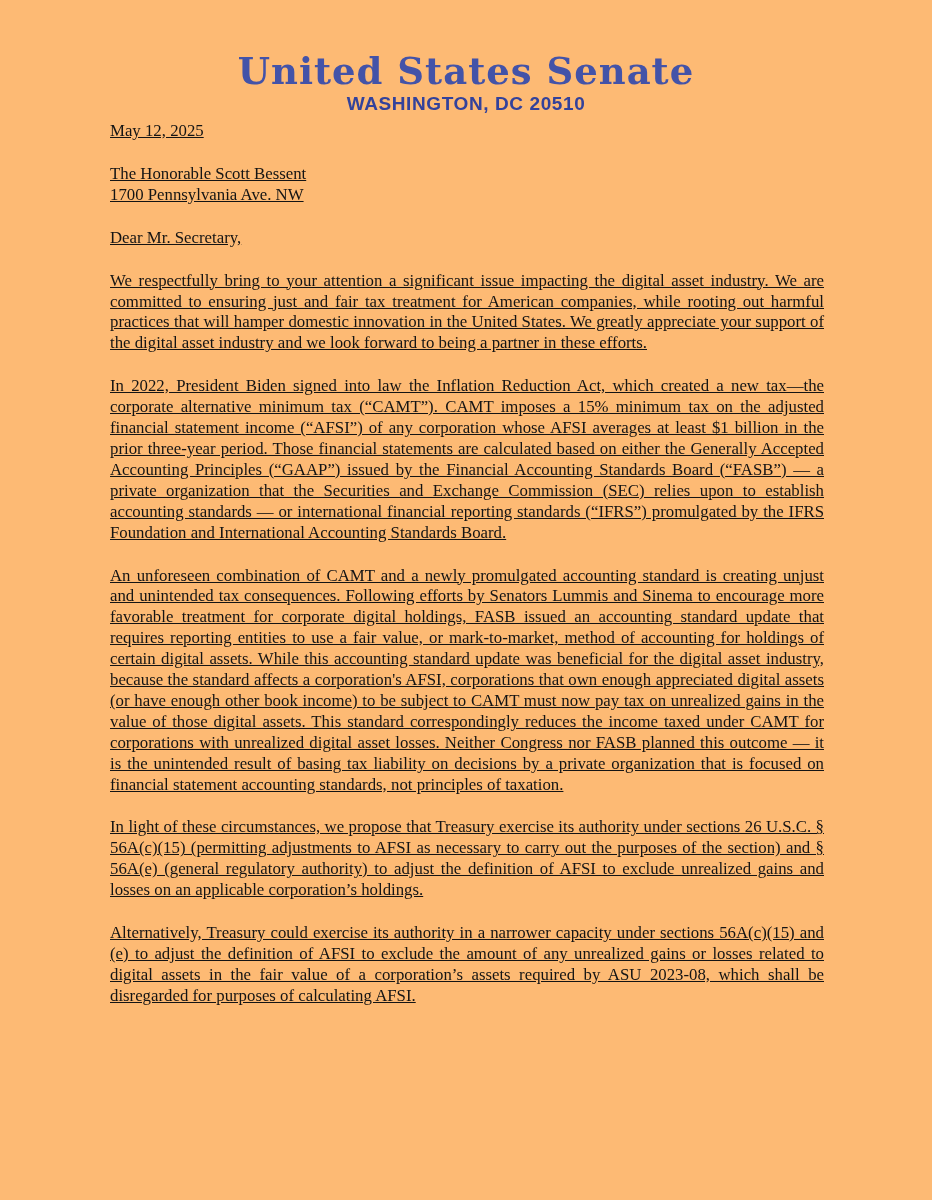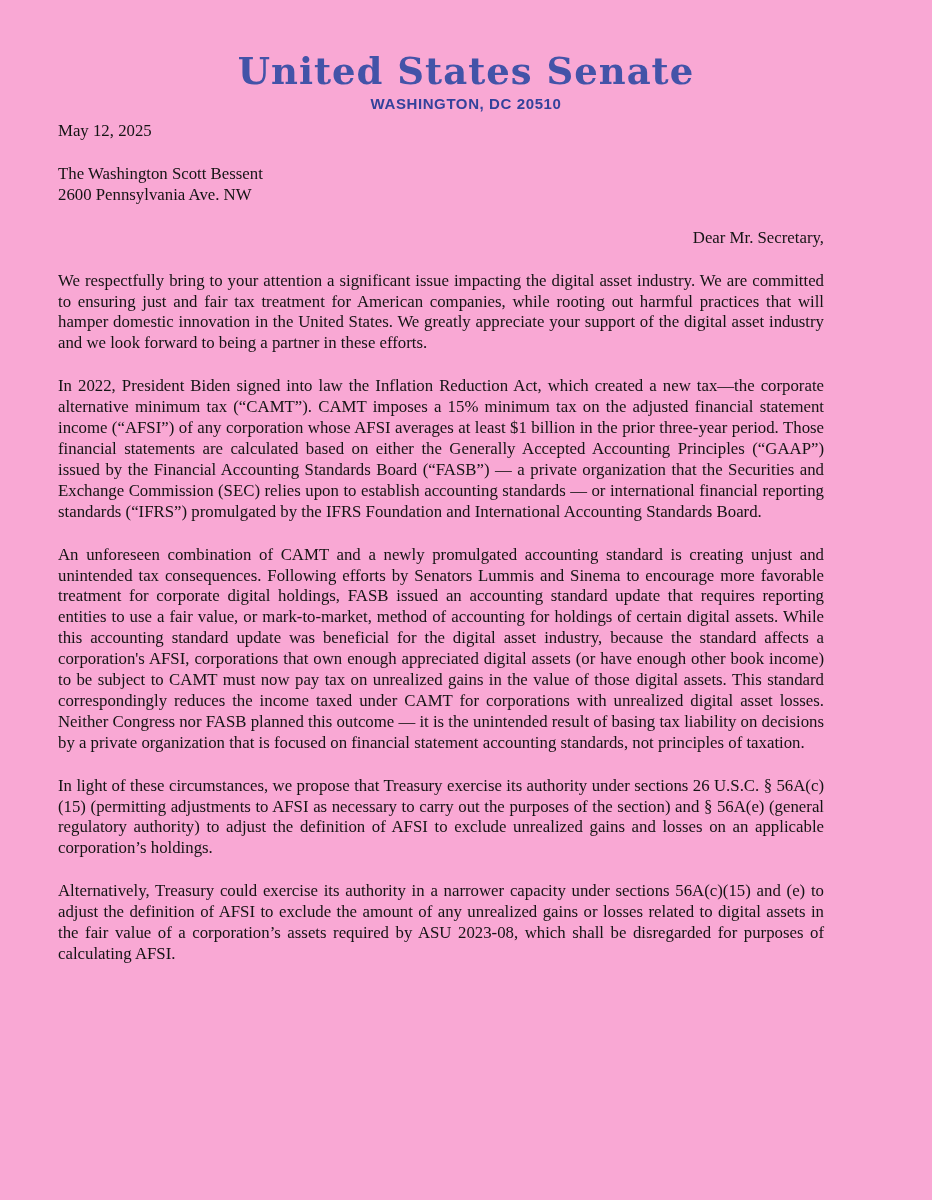--- a/index.html
+++ b/index.html
@@ -8,57 +8,57 @@
     width: 932px;
     height: 1200px;
     position: relative;
     font-family: "Liberation Serif", serif;
     color: #141414;
     overflow: hidden;
   }
   .page {
     width: 932px;
     height: 1200px;
-    background: #f9a8d4;
+    background: #fdba74;
   }
   .letterhead {
     text-align: center;
     padding-top: 50px;
   }
   .letterhead .org {
     font-family: "DejaVu Serif", serif;
     font-weight: 700;
     font-size: 37px;
     line-height: 42px;
     color: #4353a8;
     letter-spacing: 1px;
   }
   .letterhead .addr {
     font-family: "Liberation Sans", sans-serif;
     font-weight: 700;
-    font-size: 15px;
+    font-size: 19px;
     line-height: 20px;
     color: #33429b;
     letter-spacing: 0.6px;
     margin-top: 2px;
   }
   .content {
-    margin: 7px 108px 0 58px;
+    margin: 7px 108px 0 110px;
     font-size: 16.8px;
     line-height: 20.9px;
+    text-decoration: underline;
   }
   .date-line {
     margin-bottom: 22px;
   }
   .recipient {
     margin-bottom: 22px;
   }
   .salutation {
     margin-bottom: 22px;
-    text-align: right;
   }
   .para {
     text-align: justify;
     margin-bottom: 22px;
   }
   .para:last-child { margin-bottom: 0; }
 </style>
 </head>
 <body>
 
@@ -67,22 +67,22 @@
   <header class="letterhead">
     <div class="org">United States Senate</div>
     <div class="addr">WASHINGTON, DC 20510</div>
   </header>
 
   <main class="content">
 
     <div class="date-line">May 12, 2025</div>
 
     <div class="recipient">
-      <div>The Washington Scott Bessent</div>
-      <div>2600 Pennsylvania Ave. NW</div>
+      <div>The Honorable Scott Bessent</div>
+      <div>1700 Pennsylvania Ave. NW</div>
     </div>
 
     <div class="salutation">Dear Mr. Secretary,</div>
 
     <p class="para">We respectfully bring to your attention a significant issue impacting the digital asset industry. We are committed to ensuring just and fair tax treatment for American companies, while rooting out harmful practices that will hamper domestic innovation in the United States. We greatly appreciate your support of the digital asset industry and we look forward to being a partner in these efforts.</p>
 
     <p class="para">In 2022, President Biden signed into law the Inflation Reduction Act, which created a new tax—the corporate alternative minimum tax (“CAMT”). CAMT imposes a 15% minimum tax on the adjusted financial statement income (“AFSI”) of any corporation whose AFSI averages at least $1 billion in the prior three-year period. Those financial statements are calculated based on either the Generally Accepted Accounting Principles (“GAAP”) issued by the Financial Accounting Standards Board (“FASB”) — a private organization that the Securities and Exchange Commission (SEC) relies upon to establish accounting standards — or international financial reporting standards (“IFRS”) promulgated by the IFRS Foundation and International Accounting Standards Board.</p>
 
     <p class="para">An unforeseen combination of CAMT and a newly promulgated accounting standard is creating unjust and unintended tax consequences. Following efforts by Senators Lummis and Sinema to encourage more favorable treatment for corporate digital holdings, FASB issued an accounting standard update that requires reporting entities to use a fair value, or mark-to-market, method of accounting for holdings of certain digital assets. While this accounting standard update was beneficial for the digital asset industry, because the standard affects a corporation's AFSI, corporations that own enough appreciated digital assets (or have enough other book income) to be subject to CAMT must now pay tax on unrealized gains in the value of those digital assets. This standard correspondingly reduces the income taxed under CAMT for corporations with unrealized digital asset losses. Neither Congress nor FASB planned this outcome — it is the unintended result of basing tax liability on decisions by a private organization that is focused on financial statement accounting standards, not principles of taxation.</p>
 

